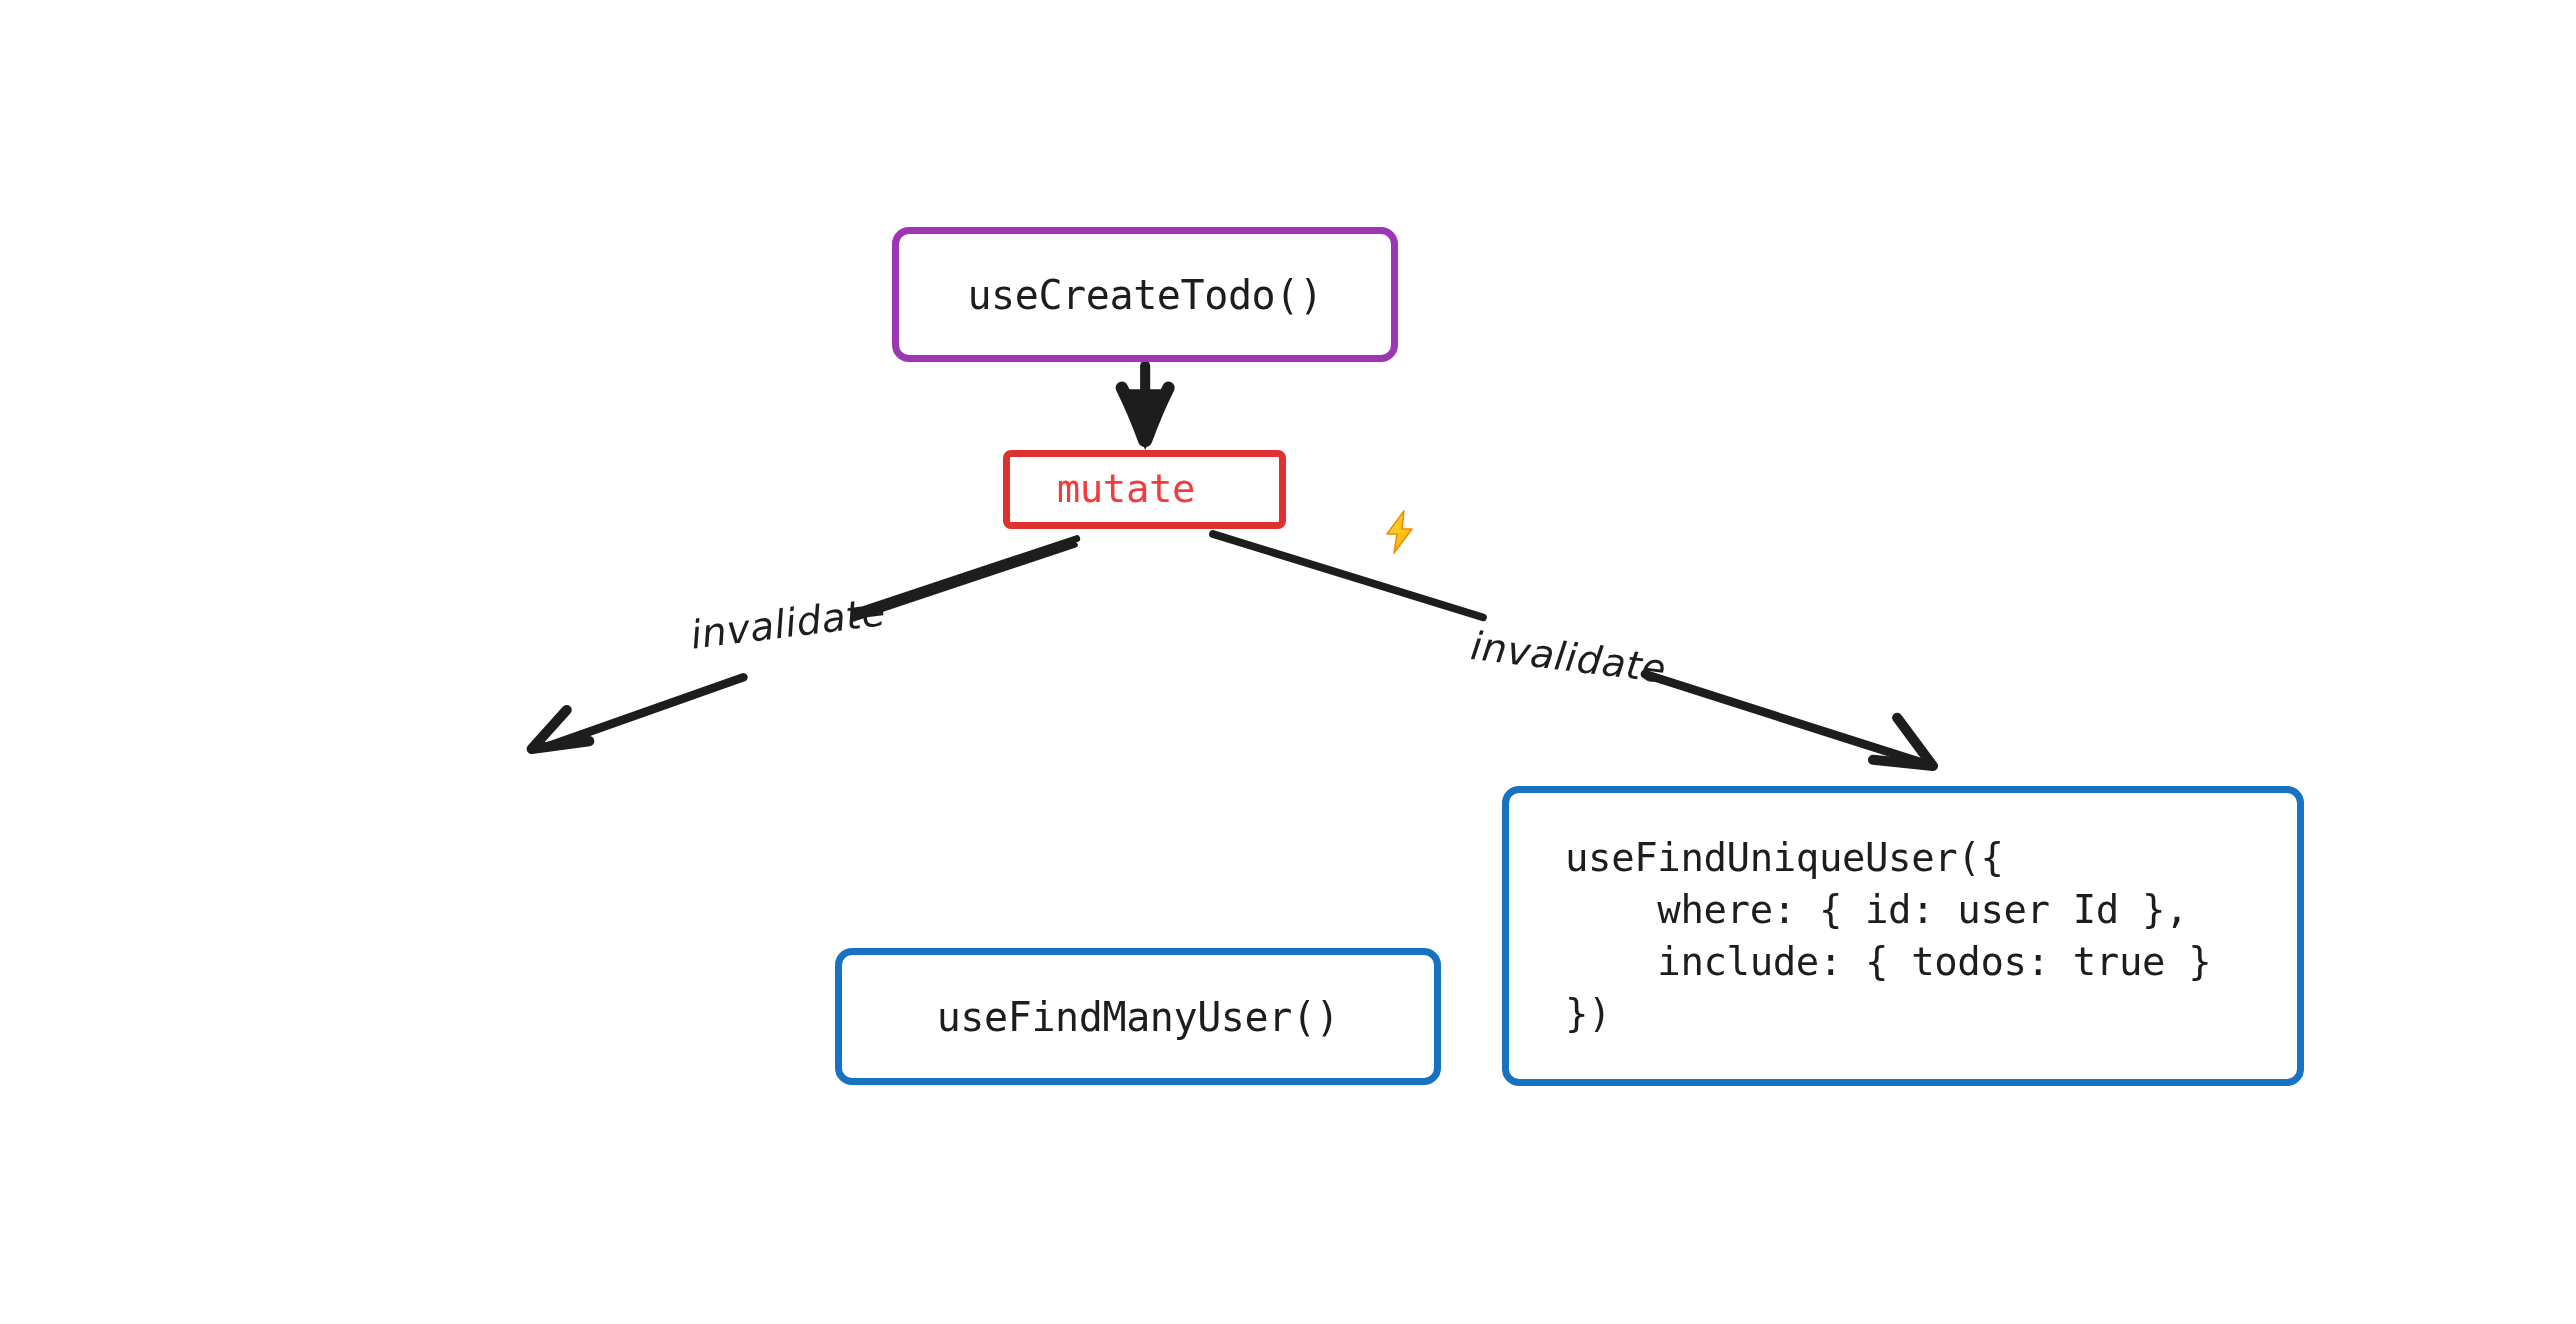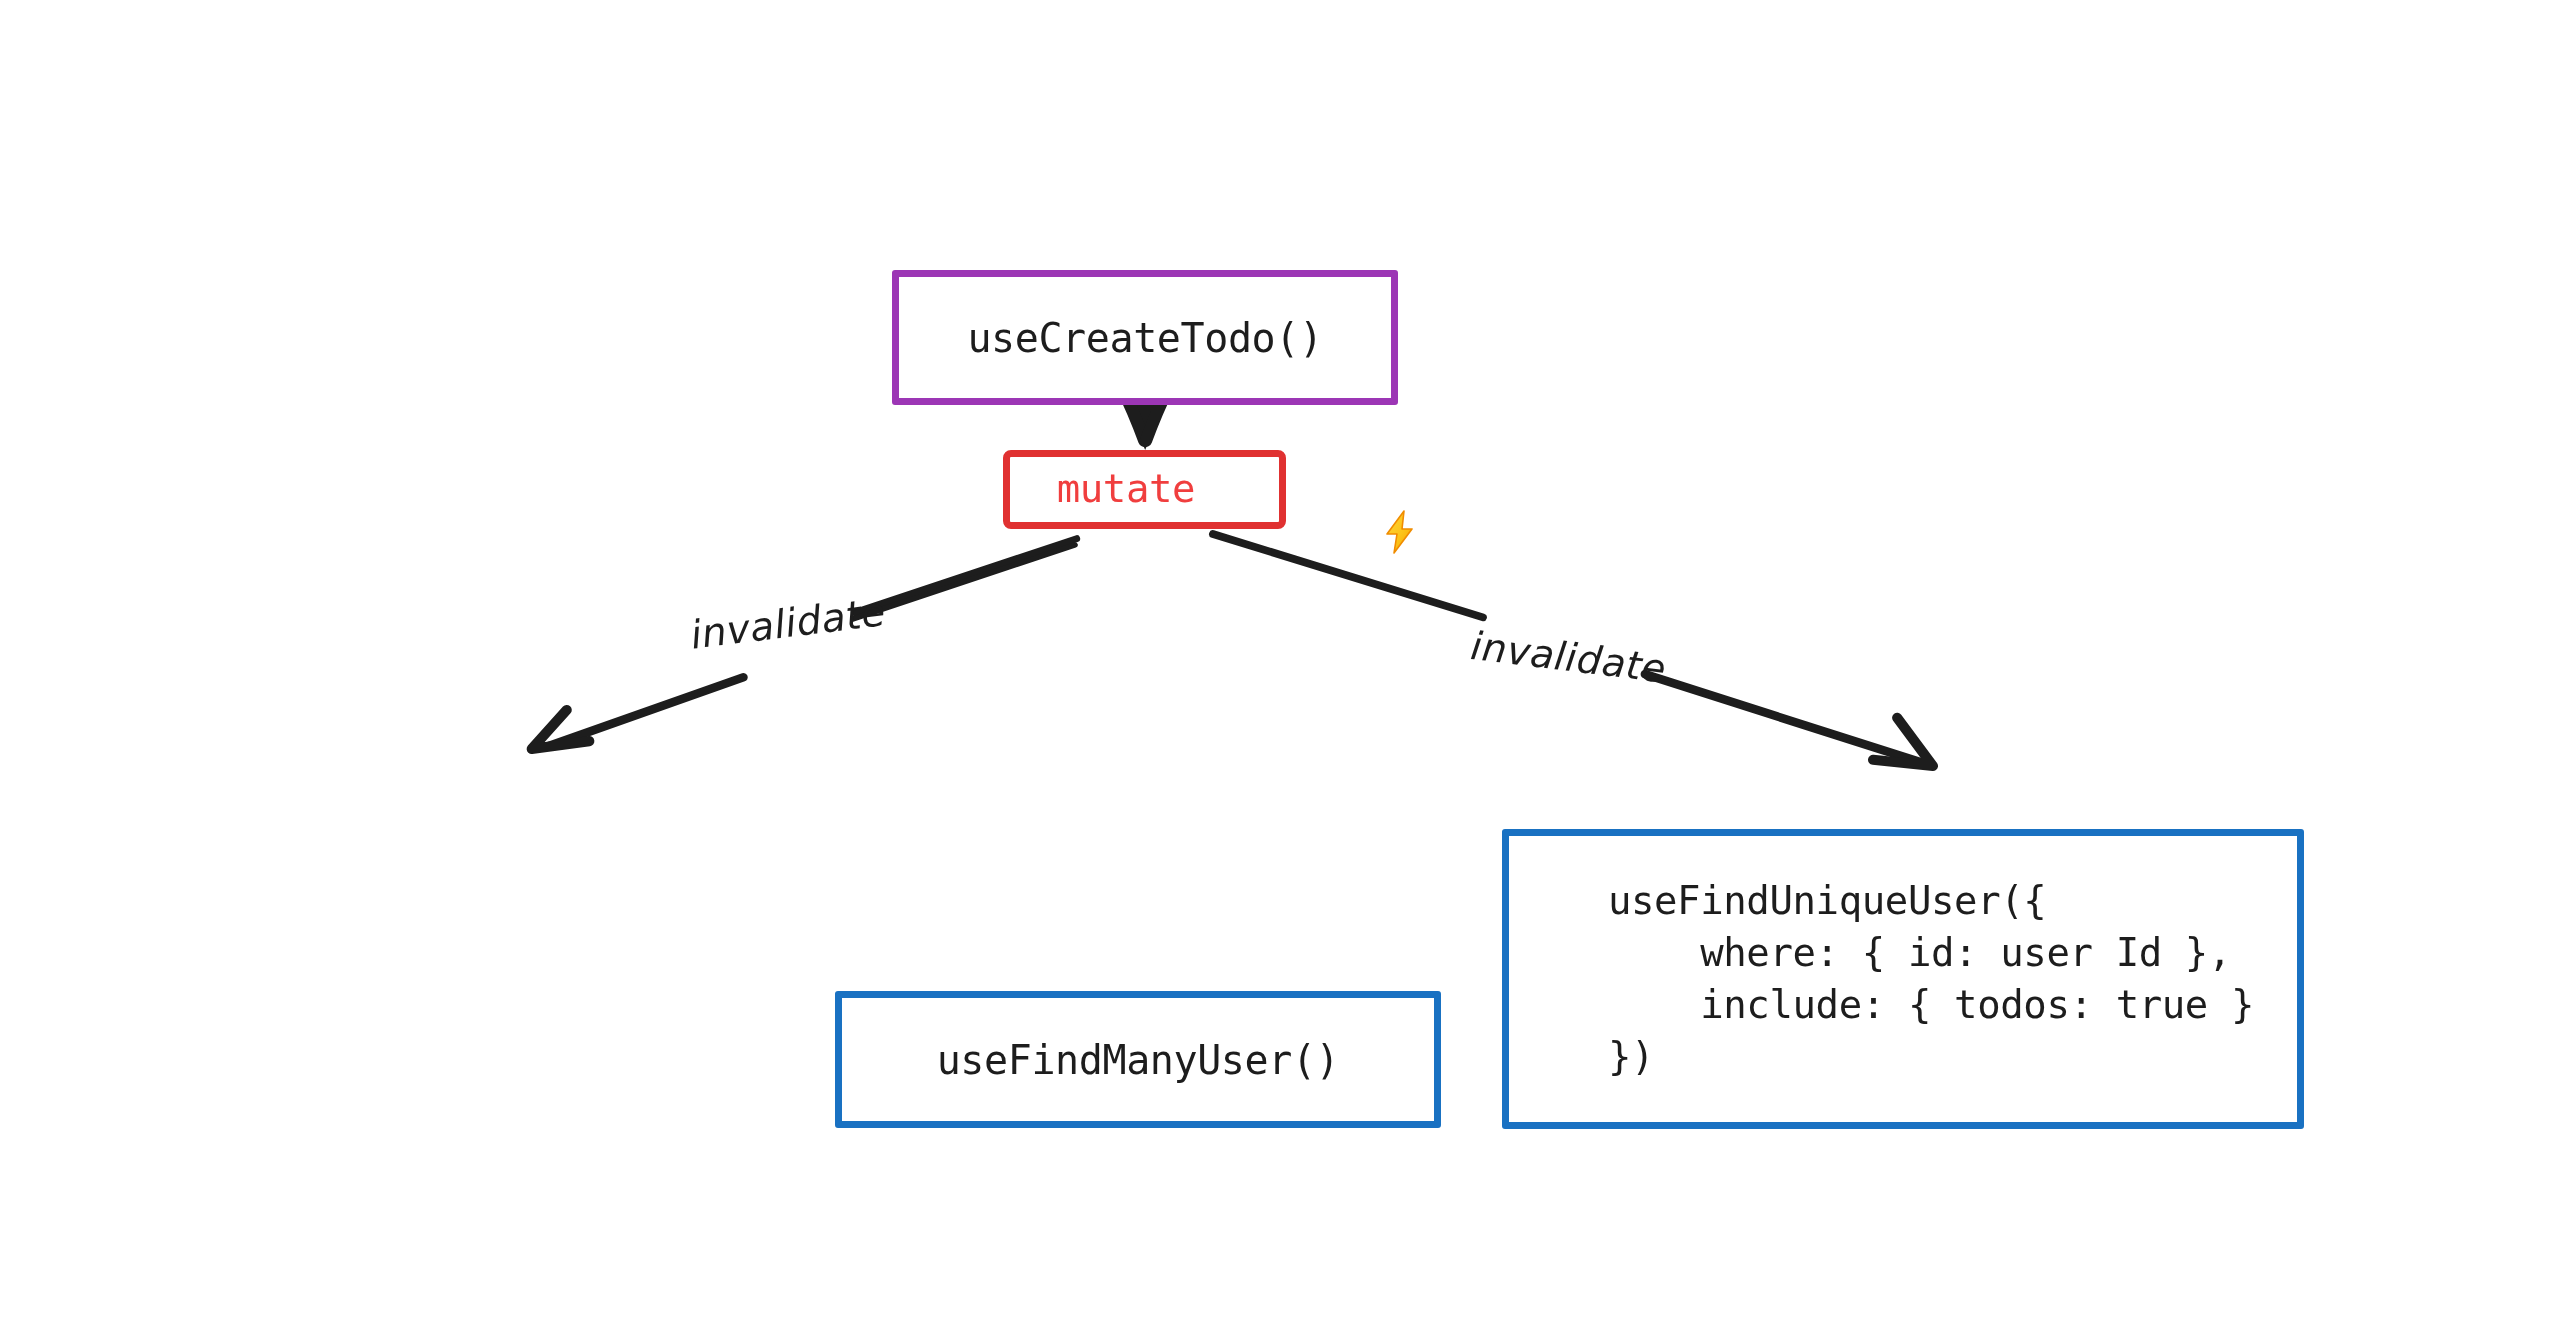--- a/index.html
+++ b/index.html
@@ -36,23 +36,22 @@
     background: #ffffff;
     font-family: "DejaVu Sans Mono", "Liberation Mono", monospace;
     color: #1d1d1d;
     white-space: pre;
     z-index: 3;
   }
 
   .node.rounded {
     border-style: solid;
     border-width: 7px;
-    border-radius: 3px;
+    border-radius: 17px;
     justify-content: center;
-    margin-top: 43px;
   }
 
   .node-hook {
     border-color: #9c36b5;
   }
   .node-query {
     border-color: #1971c2;
   }
 
   .node-label {
@@ -110,21 +109,21 @@
     width: 606px;
     height: 137px;
   }
 
   
   #node-find-unique-user {
     left: 1502px;
     top: 786px;
     width: 802px;
     height: 300px;
-    justify-content: center;
+    justify-content: flex-start;
     padding-left: 56px;
   }
   #node-find-unique-user .node-label {
     font-size: 39px;
     line-height: 1.33;
     text-align: left;
   }
 
   
   .edge-label {

